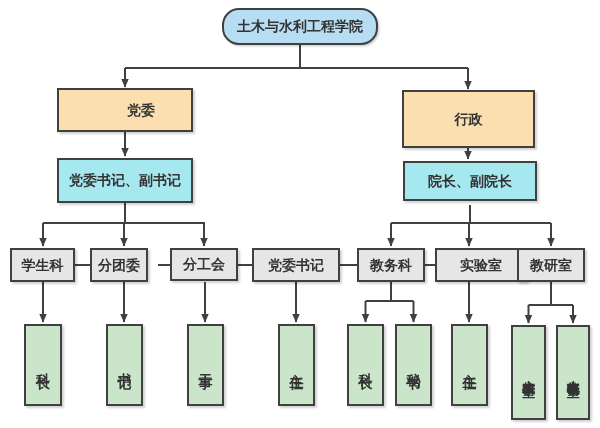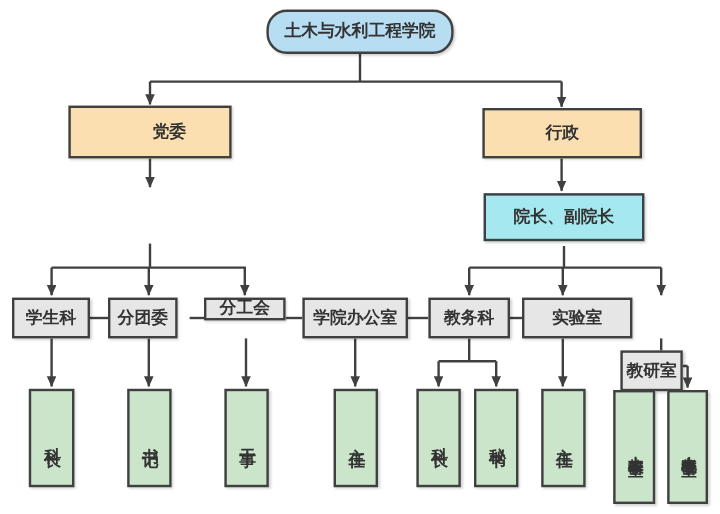--- a/index.html
+++ b/index.html
@@ -52,31 +52,31 @@
     writing-mode: vertical-rl;
     text-orientation: upright;
     letter-spacing: 3px;
     font-size: 14px;
   }
   .vtext.small { font-size: 13px; letter-spacing: 1px; }
 
   
   .n-college   { left: 222px; top: 8px;   width: 156px; height: 37px; }
   .n-party     { left: 57px;  top: 88px;  width: 136px; height: 44px; padding-left: 32px; }
-  .n-admin     { left: 402px; top: 90px;  width: 133px; height: 42px; }
+  .n-admin     { left: 402px; top: 90px;  width: 133px; height: 58px; }
   .n-partysec  { left: 57px;  top: 158px; width: 136px; height: 45px; }
   .n-dean      { left: 403px; top: 161px; width: 134px; height: 40px; }
 
   .n-student   { left: 10px;  top: 248px; width: 65px; height: 34px; }
   .n-league    { left: 90px;  top: 248px; width: 58px; height: 34px; }
-  .n-union     { left: 170px; top: 248px; width: 68px; height: 19px; }
+  .n-union     { left: 170px; top: 248px; width: 68px; height: 33px; }
   .n-office    { left: 252px; top: 248px; width: 88px; height: 34px; }
   .n-academic  { left: 357px; top: 248px; width: 68px; height: 34px; text-align: right; }
   .n-lab       { left: 435px; top: 248px; width: 92px; height: 34px; }
-  .n-teach     { left: 517px; top: 248px; width: 52px; height: 34px; margin-top: 44px; }
+  .n-teach     { left: 517px; top: 248px; width: 68px; height: 34px; }
 
   .n-chief1    { left: 24px;  top: 324px; width: 38px; height: 82px; }
   .n-secleague { left: 106px; top: 324px; width: 37px; height: 82px; }
   .n-clerk     { left: 187px; top: 324px; width: 37px; height: 82px; }
   .n-dir1      { left: 278px; top: 324px; width: 37px; height: 82px; }
   .n-chief2    { left: 347px; top: 324px; width: 37px; height: 82px; }
   .n-secretary { left: 395px; top: 324px; width: 37px; height: 82px; }
   .n-dir2      { left: 451px; top: 324px; width: 37px; height: 82px; }
   .n-civil     { left: 511px; top: 325px; width: 35px; height: 95px; }
   .n-hydro     { left: 556px; top: 325px; width: 34px; height: 95px; }
@@ -135,26 +135,27 @@
     <path class="c-line" d="M528.5,305 H573"></path>
     <path class="c-line" d="M528.5,305 V323" marker-end="url(#arrow)"></path>
     <path class="c-line" d="M573,305 V323" marker-end="url(#arrow)"></path>
   </svg>
 
   <div class="node blue n-college">土木与水利工程学院</div>
 
   <div class="node orange n-party">党委</div>
   <div class="node orange n-admin">行政</div>
 
+  <div class="node cyan n-partysec">党委书记、副书记</div>
   <div class="node cyan n-dean">院长、副院长</div>
 
   <div class="node gray n-student">学生科</div>
   <div class="node gray n-league">分团委</div>
   <div class="node gray n-union">分工会</div>
-  <div class="node gray n-office">学院办公室</div>
+  <div class="node gray n-office">党委书记</div>
   <div class="node gray n-academic">教务科</div>
   <div class="node gray n-lab">实验室</div>
   <div class="node gray n-teach">教研室</div>
 
   <div class="node green vtext n-chief1">科长</div>
   <div class="node green vtext n-secleague">书记</div>
   <div class="node green vtext n-clerk">干事</div>
   <div class="node green vtext n-dir1">主任</div>
   <div class="node green vtext n-chief2">科长</div>
   <div class="node green vtext n-secretary">秘书</div>

